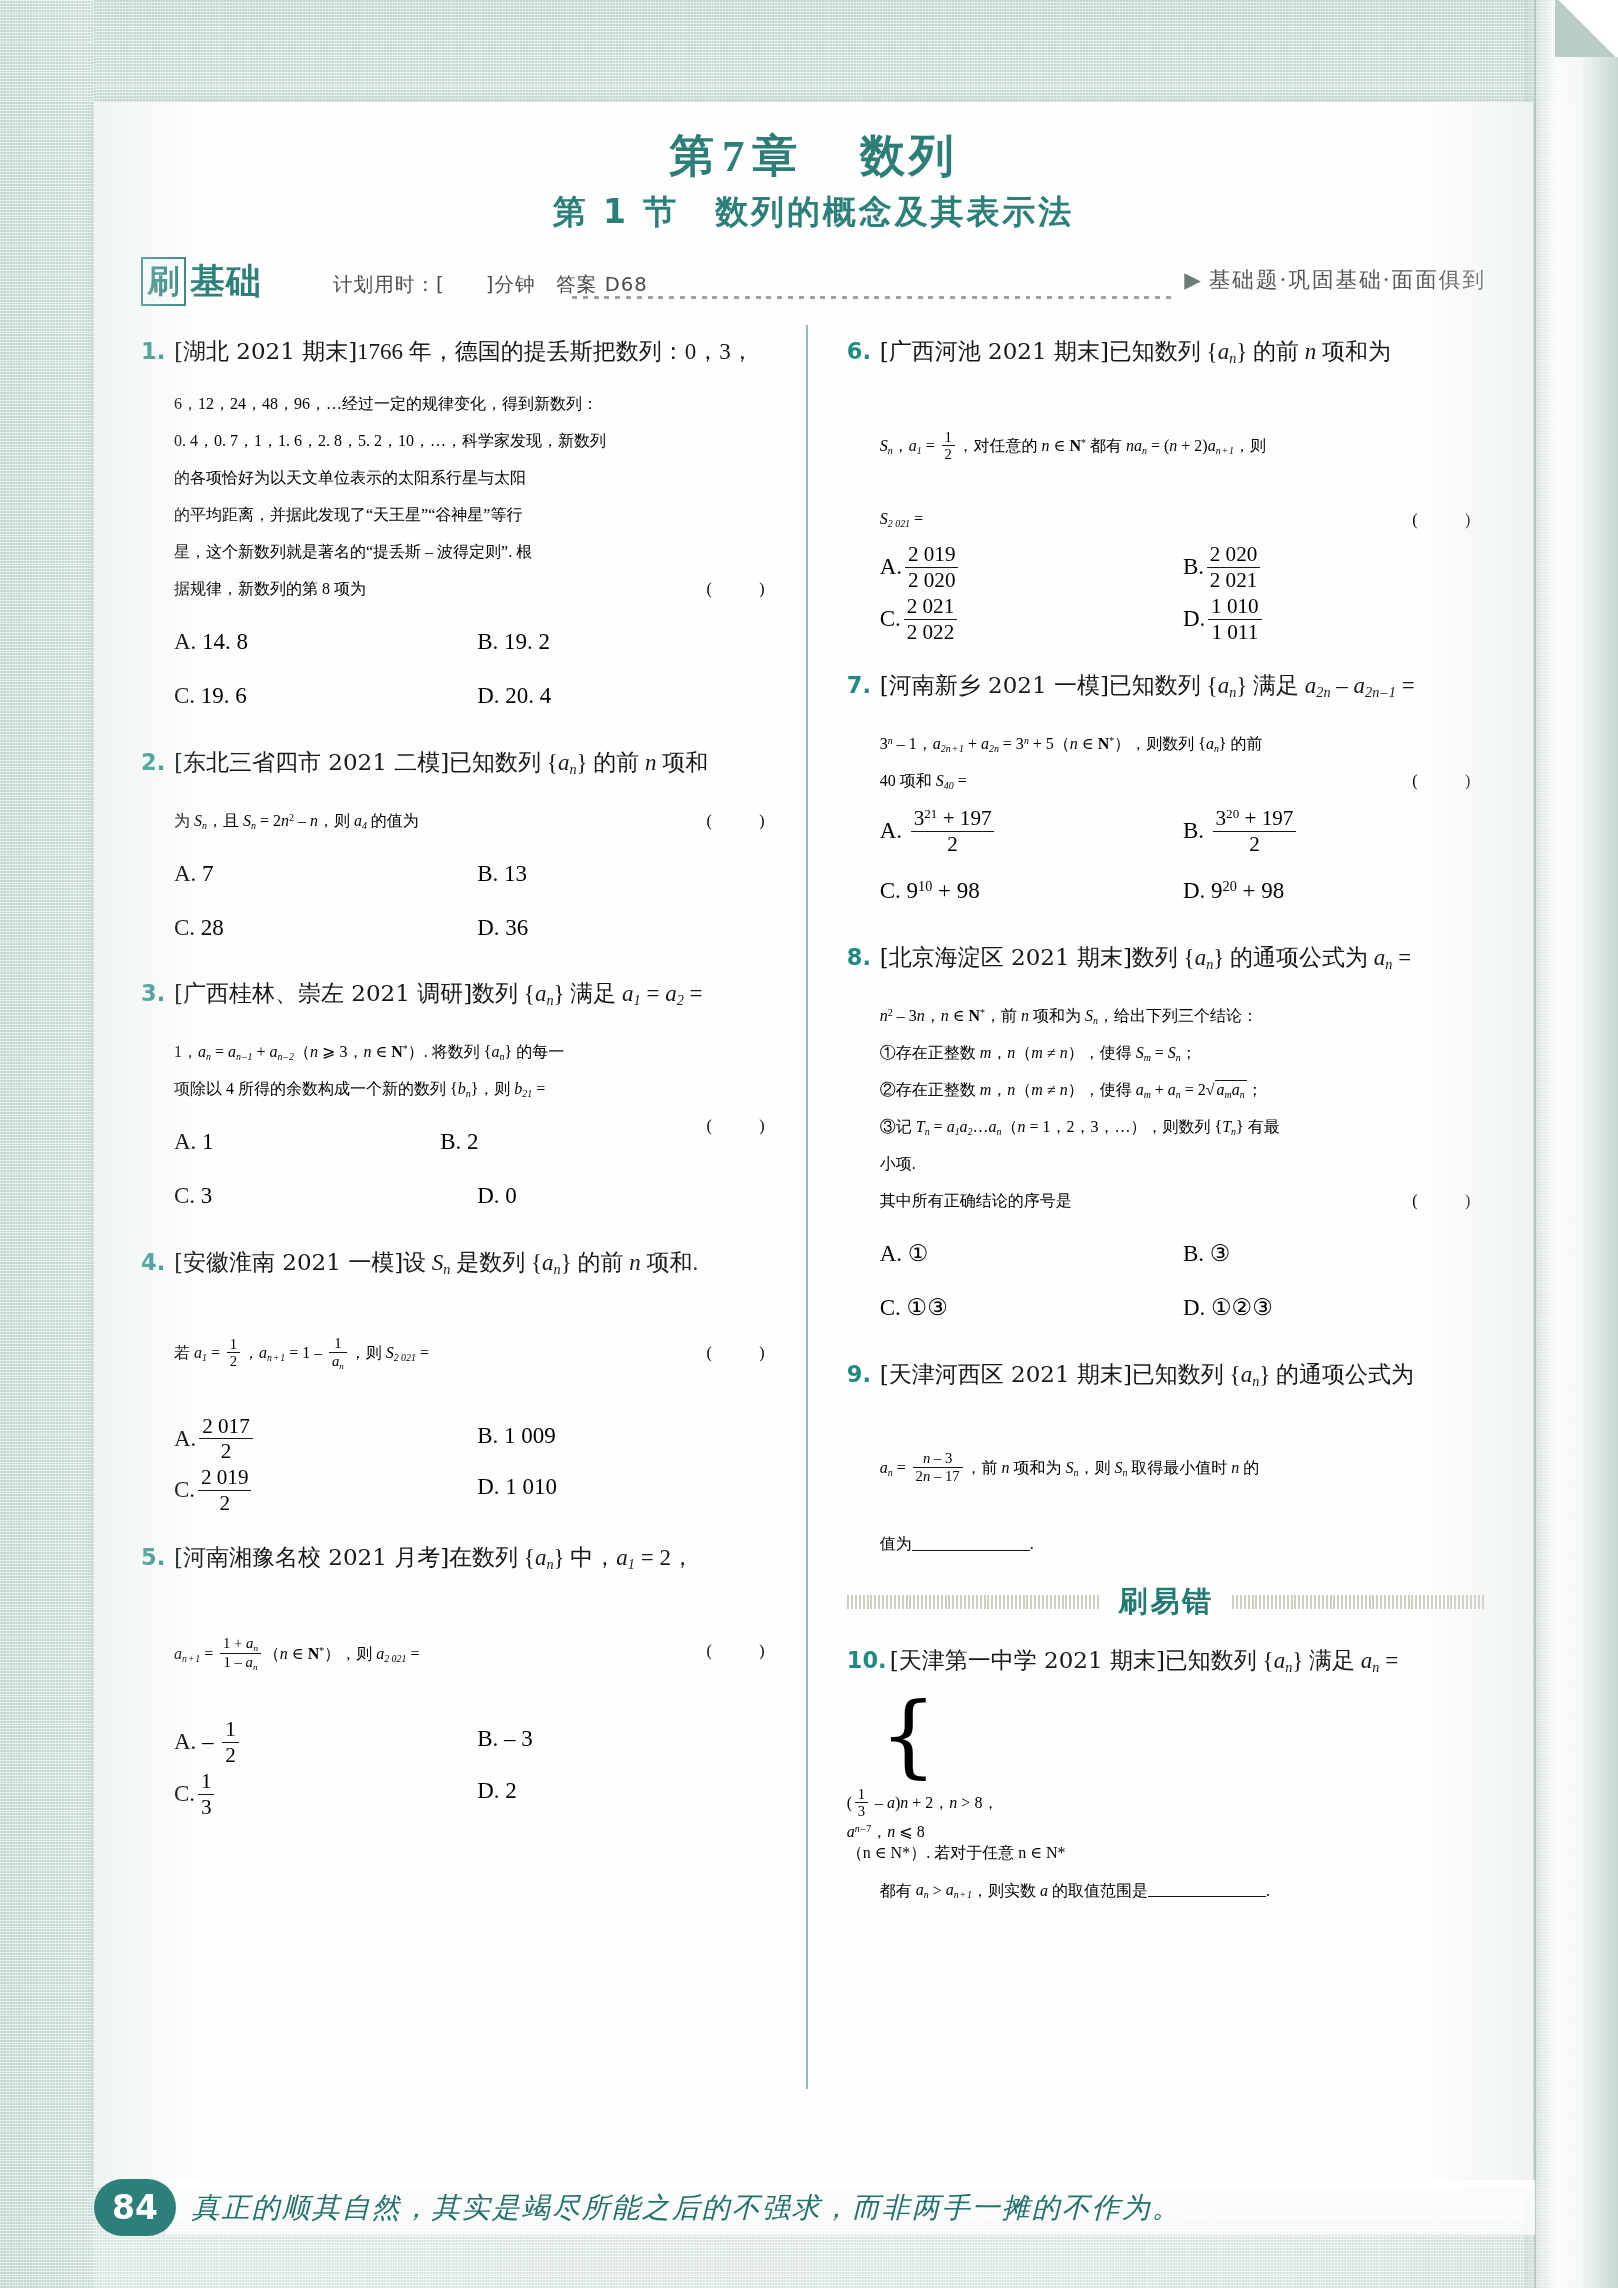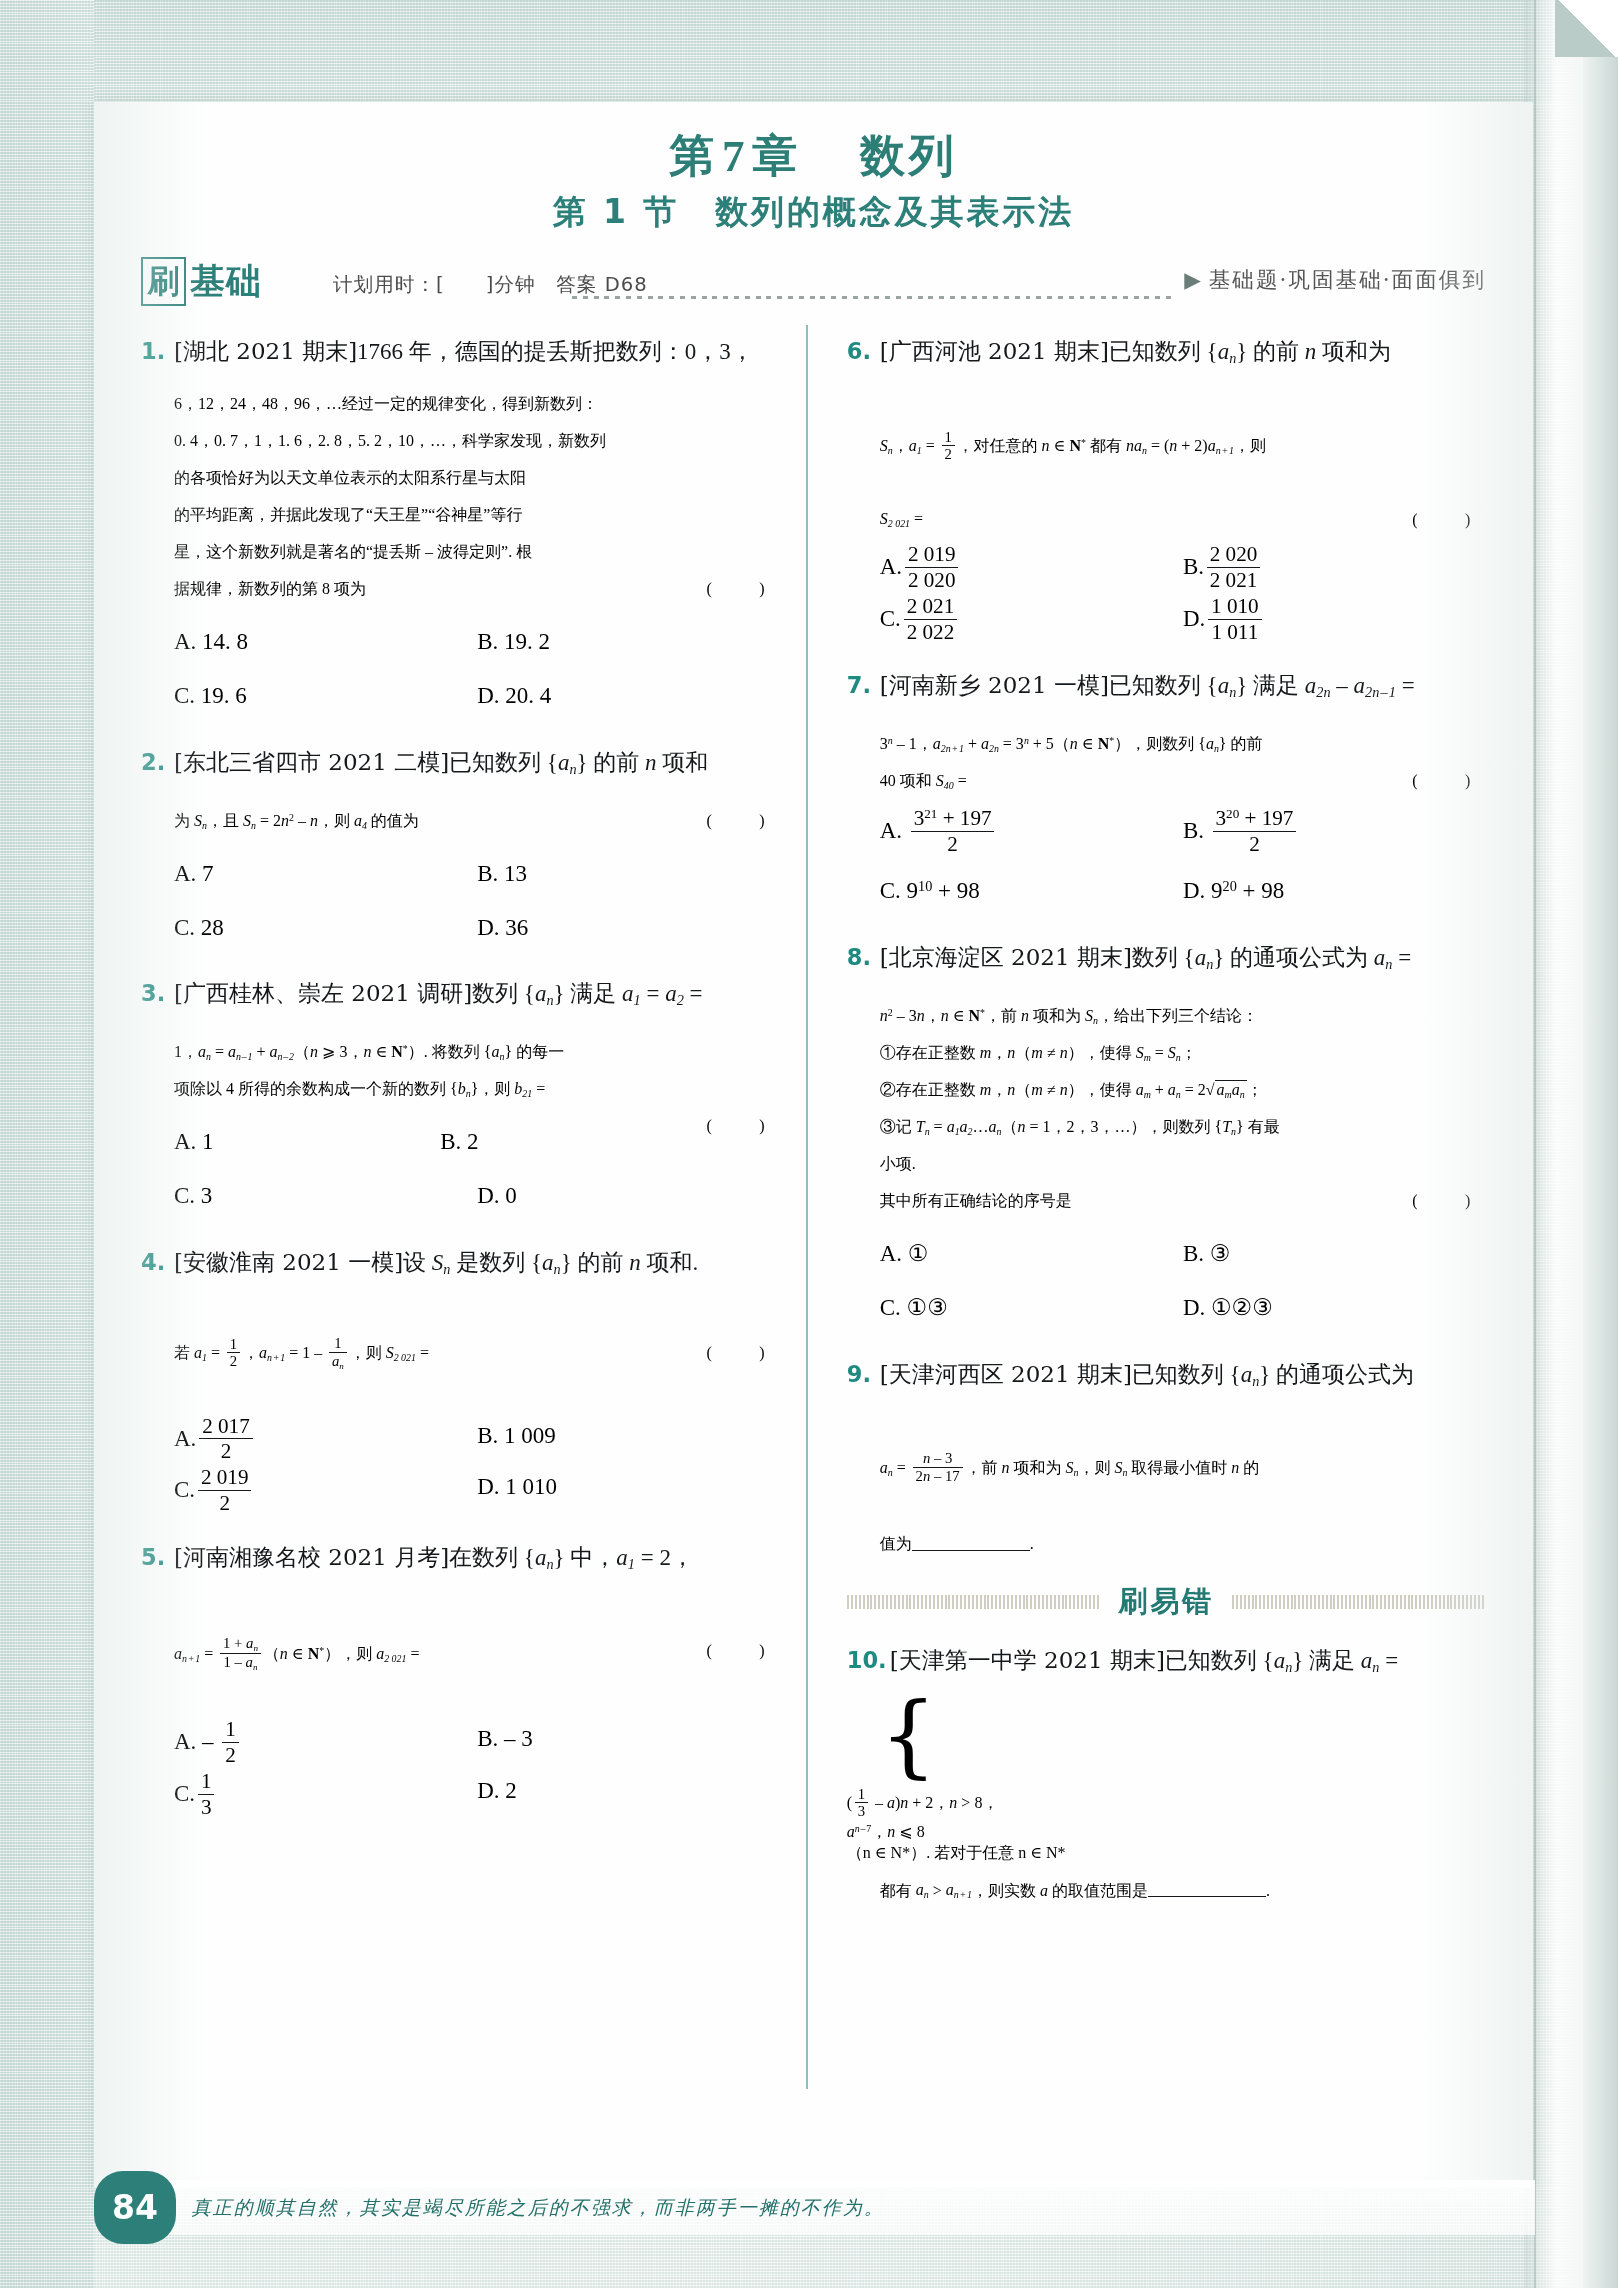--- a/index.html
+++ b/index.html
@@ -111,26 +111,26 @@
 
   
   .sub-banner{position:relative;height:55px;margin:19.6px 0 3.9px 0;display:flex;align-items:center;}
   .sub-banner .rule{flex:1;height:13.7px;
     background:repeating-linear-gradient(90deg,rgba(170,165,145,.55) 0 2px,rgba(255,255,255,0) 2px 3.9px);}
   .sub-banner .label{color:#227a73;font-size:29px;font-weight:bold;padding:0 17.6px;letter-spacing:2.9px;
     font-family:"DejaVu Sans","Liberation Sans",sans-serif;}
 
   
   #footer{position:absolute;left:94px;bottom:45px;width:1441px;height:73px;display:flex;align-items:center;}
-  #page-badge{width:82px;height:73px;border-radius:29px;background:#2c8079;color:#fff;
+  #page-badge{width:82px;height:57px;border-radius:29px;background:#2c8079;color:#fff;
     font-size:33px;font-weight:bold;display:flex;align-items:center;justify-content:center;
     font-family:"DejaVu Sans","Liberation Sans",sans-serif;flex:0 0 82px;z-index:2;}
   #footer-quote{margin-left:-9.8px;flex:1;height:55px;display:flex;align-items:center;
     background:linear-gradient(180deg,rgba(255,255,255,.92),rgba(255,255,255,.72));
-    padding-left:25.5px;color:#24706a;font-size:19px;letter-spacing:2px;font-style:italic;
+    padding-left:25.5px;color:#24706a;font-size:28px;letter-spacing:2px;font-style:italic;
     font-family:"DejaVu Serif","Liberation Serif",serif;}
 </style>
 </head>
 <body>
 
 <div id="book">
   <div id="top-band"></div>
   <div id="left-strip"></div>
   <div id="edge-right">
     <div id="edge-right-fold"></div>

